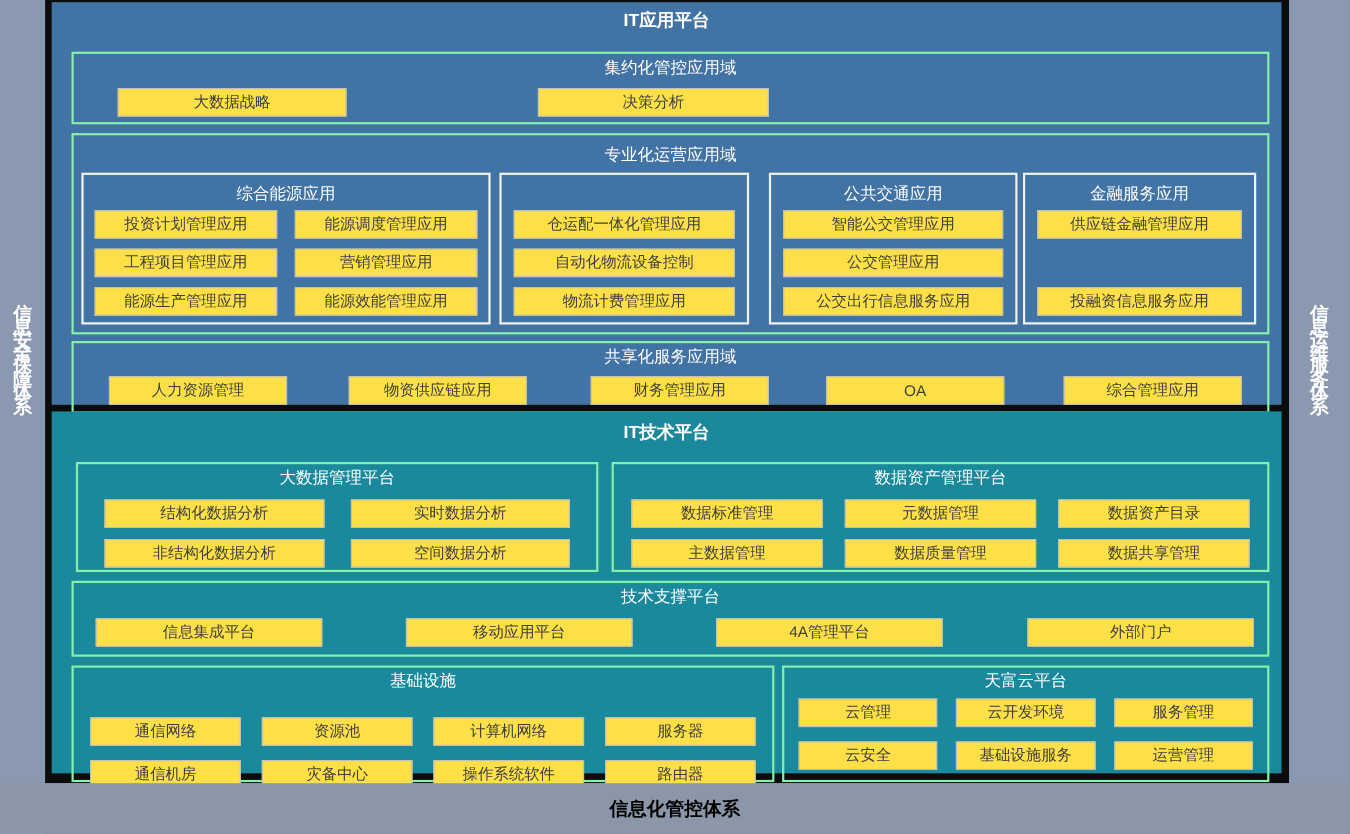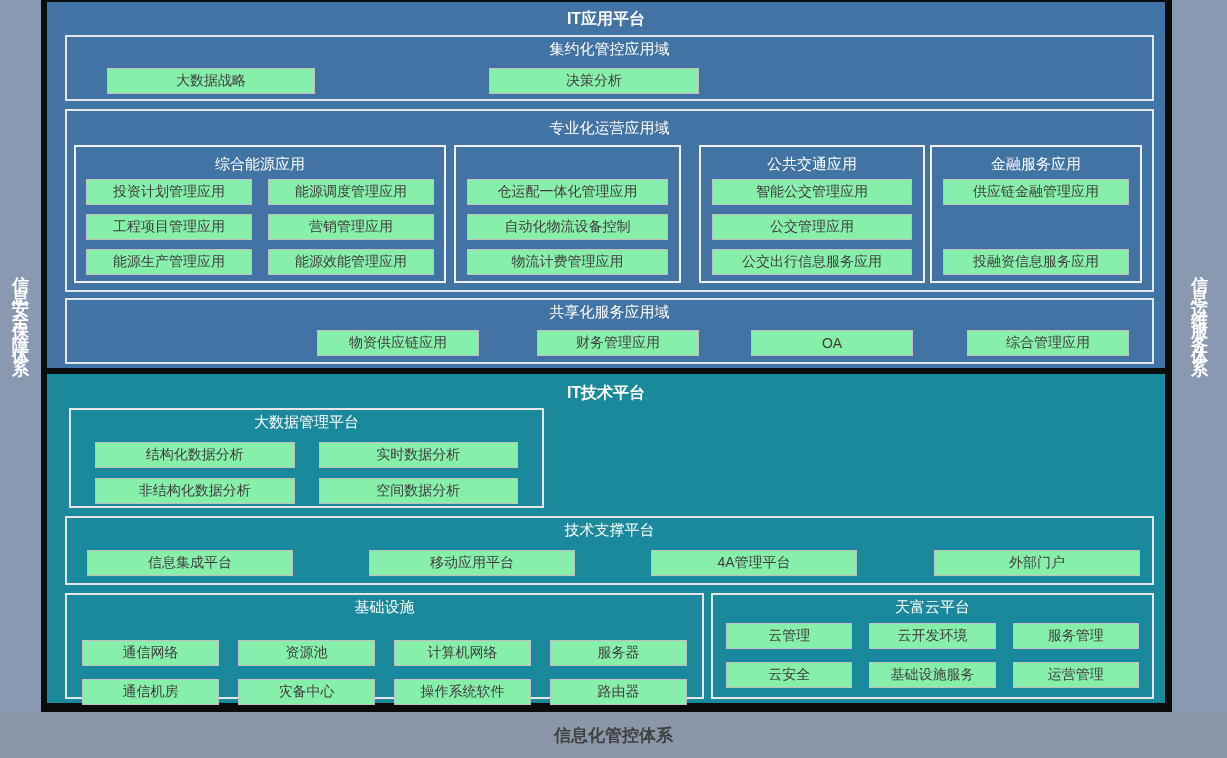--- a/index.html
+++ b/index.html
@@ -29,28 +29,28 @@
   }
   .panel { position:relative; width:1118px; }
   .panel-blue { height:366px; background:#4273A5; }
   .panel-teal { height:329px; background:#19899B; margin-top:6px; }
   .platform-title {
     position:absolute; left:0; top:7px; width:100%; text-align:center;
     color:#ffffff; font-weight:bold; font-size:16px; margin:0;
   }
   .panel-teal .platform-title { top:9px; }
   
-  .obox { position:absolute; border:2px solid #e5e5e5; box-sizing:border-box; }
+  .obox { position:absolute; border:2px solid #86efac; box-sizing:border-box;margin-top:12px; }
   .sec-title {
     position:absolute; left:0; top:3px; width:100%; text-align:center;
     color:#ffffff; font-size:15px;
   }
   
   .btn {
-    background:#86efac; border:1px solid #BFBFBF; box-sizing:border-box;
+    background:#fde047; border:1px solid #BFBFBF; box-sizing:border-box;
     color:#3E3E3E; font-size:14px; height:26px;
     display:flex; align-items:center; justify-content:center;
     white-space:nowrap; overflow:hidden;
   }
   .abs { position:absolute; }
   
   .boxA { left:18px; top:33px;  width:1089px; height:66px; }
   .boxB { left:18px; top:107px; width:1089px; height:183px; }
   .boxC { left:18px; top:296px; width:1089px; height:66px; }
   .boxB .sec-title { top:8px; }
@@ -72,21 +72,21 @@
   .t2  { left:18px;  top:142px; width:1089px; height:69px;  }
   .t3a { left:18px;  top:219px; width:639px;  height:106px; }
   .t3b { left:664px; top:219px; width:443px;  height:106px; }
   .t1a .grid, .t1b .grid { margin-top:32px; row-gap:10px; }
   .t3a .grid, .t3b .grid { margin-top:28px; row-gap:13px; }
   .t1a .cols2 { padding:0 24px; column-gap:24px;border-radius:19px; }
   
   .bottom-bar {
     position:absolute; left:0; top:712px; width:1227px; height:46px;
     background:#8B97A8; display:flex; align-items:center; justify-content:center;
-    color:#404040; font-weight:bold; font-size:17px;
+    color:#000000; font-weight:bold; font-size:17px;
   }
 </style>
 </head>
 <body>
 
 <div class="stage">
 
   <aside class="sidebar sidebar-left">
     <div class="vtext">信息安全保障体系</div>
   </aside>
@@ -139,40 +139,52 @@
           <div class="grid cols1">
             <div class="btn">供应链金融管理应用</div>
             <div class="spacer"></div>
             <div class="btn">投融资信息服务应用</div>
           </div>
         </div>
       </div>
 
       <div class="obox boxC">
         <div class="sec-title">共享化服务应用域</div>
+        <div class="btn abs" style="left:32px;  top:30px; width:162px;">人力资源管理</div>
         <div class="btn abs" style="left:250px; top:30px; width:162px;">物资供应链应用</div>
         <div class="btn abs" style="left:470px; top:30px; width:162px;">财务管理应用</div>
         <div class="btn abs" style="left:684px; top:30px; width:162px;">OA</div>
         <div class="btn abs" style="left:900px; top:30px; width:162px;text-align:right;">综合管理应用</div>
       </div>
     </section>
 
     <section class="panel panel-teal">
       <h1 class="platform-title">IT技术平台</h1>
 
       <div class="obox t1a">
         <div class="sec-title">大数据管理平台</div>
         <div class="grid cols2">
           <div class="btn">结构化数据分析</div>
           <div class="btn">实时数据分析</div>
           <div class="btn">非结构化数据分析</div>
           <div class="btn">空间数据分析</div>
         </div>
       </div>
 
+      <div class="obox t1b">
+        <div class="sec-title">数据资产管理平台</div>
+        <div class="grid cols3">
+          <div class="btn">数据标准管理</div>
+          <div class="btn">元数据管理</div>
+          <div class="btn">数据资产目录</div>
+          <div class="btn">主数据管理</div>
+          <div class="btn">数据质量管理</div>
+          <div class="btn">数据共享管理</div>
+        </div>
+      </div>
 
       <div class="obox t2">
         <div class="sec-title">技术支撑平台</div>
         <div class="btn abs" style="left:20px;  top:32px; width:206px;">信息集成平台</div>
         <div class="btn abs" style="left:302px; top:32px; width:206px;">移动应用平台</div>
         <div class="btn abs" style="left:584px; top:32px; width:206px;">4A管理平台</div>
         <div class="btn abs" style="left:867px; top:32px; width:206px;">外部门户</div>
       </div>
 
       <div class="obox t3a">

